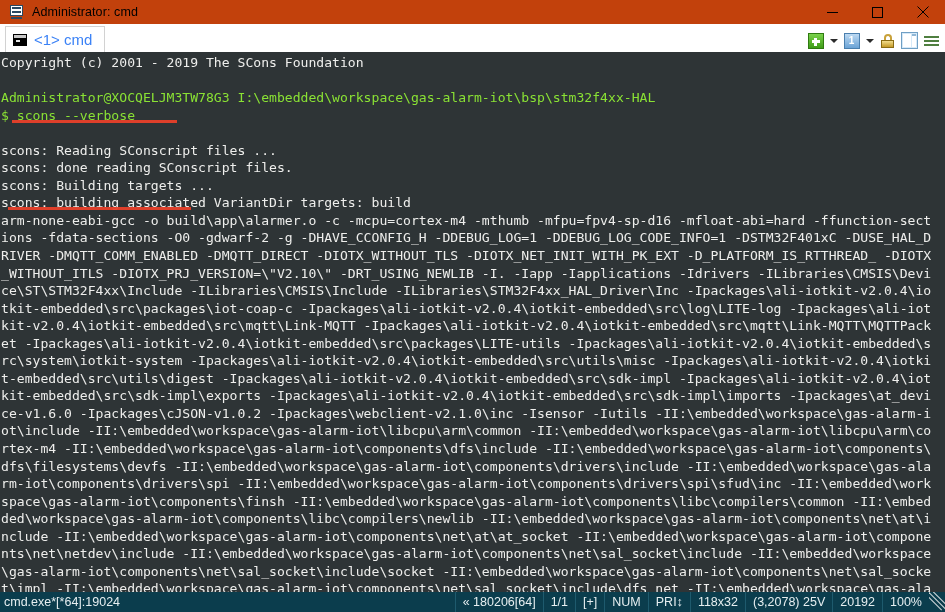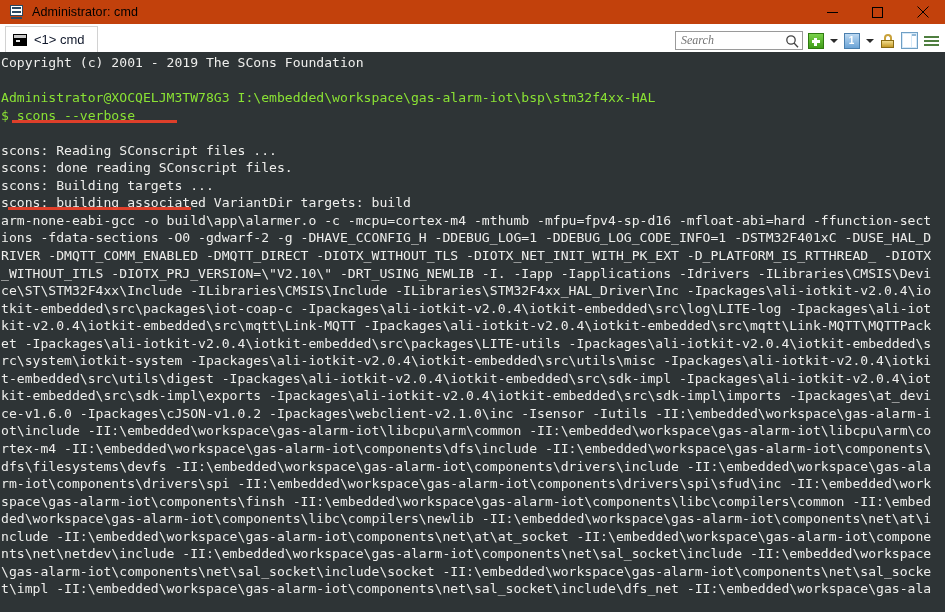--- a/index.html
+++ b/index.html
@@ -95,21 +95,21 @@
     content: "";
     position: absolute; left: 0; top: 0; right: 0;
     height: 3px; background: #c8c8c8;
   }
   .tab-icon::after {
     content: "";
     position: absolute; left: 2px; top: 5px;
     width: 4px; height: 2px; background: #e8e8e8;
   }
   .tab-label {
-    font-size: 13px; color: #0f172a;
+    font-size: 15px; color: #3b82f6;
   }
 
   
   .toolbar-right {
     position: absolute; right: 4px; bottom: 2px;
     display: flex; align-items: center; gap: 3px;
   }
   .search-box {
     width: 128px; height: 19px;
     border: 1px solid #9a9a9a;
@@ -296,29 +296,20 @@
     </div>
   </div>
 
   <div class="tabbar">
     <div class="tab">
       <span class="tab-icon"></span>
       <span class="tab-label">&lt;1&gt; cmd</span>
     </div>
 
     <div class="toolbar-right">
-      <div class="search-box">
-        <input type="text" placeholder="Search" style="">
-        <span class="search-icon">
-          <svg width="14" height="14" viewBox="0 0 14 14">
-            <circle cx="6" cy="6" r="4.2" fill="none" stroke="#444" stroke-width="1.3"></circle>
-            <line x1="9" y1="9" x2="13" y2="13.3" stroke="#444" stroke-width="1.3"></line>
-          </svg>
-        </span>
-      </div>
 
       <div class="tb-btn">
         <span class="icon-plus"></span>
       </div>
       <div class="tb-caret">
         <span class="caret-tri"></span>
       </div>
 
       <div class="tb-btn">
         <span class="icon-one">1</span>
@@ -346,16 +337,35 @@
           <i></i>
             <i></i>
             <i></i>
         </span>
       </div>
     </div>
   </div>
 
   <div class="terminal" id="terminal"><div class="line c-white">Copyright (c) 2001 - 2019 The SCons Foundation</div><div class="line c-grey">&nbsp;</div><div class="line c-green">Administrator@XOCQELJM3TW78G3 I:\embedded\workspace\gas-alarm-iot\bsp\stm32f4xx-HAL</div><div class="line c-green">$ scons --verbose</div><div class="line c-grey">&nbsp;</div><div class="line c-white">scons: Reading SConscript files ...</div><div class="line c-white">scons: done reading SConscript files.</div><div class="line c-white">scons: Building targets ...</div><div class="line c-white">scons: building associated VariantDir targets: build</div><div class="line c-white">arm-none-eabi-gcc -o build\app\alarmer.o -c -mcpu=cortex-m4 -mthumb -mfpu=fpv4-sp-d16 -mfloat-abi=hard -ffunction-sect</div><div class="line c-white">ions -fdata-sections -O0 -gdwarf-2 -g -DHAVE_CCONFIG_H -DDEBUG_LOG=1 -DDEBUG_LOG_CODE_INFO=1 -DSTM32F401xC -DUSE_HAL_D</div><div class="line c-white">RIVER -DMQTT_COMM_ENABLED -DMQTT_DIRECT -DIOTX_WITHOUT_TLS -DIOTX_NET_INIT_WITH_PK_EXT -D_PLATFORM_IS_RTTHREAD_ -DIOTX</div><div class="line c-white">_WITHOUT_ITLS -DIOTX_PRJ_VERSION=\"V2.10\" -DRT_USING_NEWLIB -I. -Iapp -Iapplications -Idrivers -ILibraries\CMSIS\Devi</div><div class="line c-white">ce\ST\STM32F4xx\Include -ILibraries\CMSIS\Include -ILibraries\STM32F4xx_HAL_Driver\Inc -Ipackages\ali-iotkit-v2.0.4\io</div><div class="line c-white">tkit-embedded\src\packages\iot-coap-c -Ipackages\ali-iotkit-v2.0.4\iotkit-embedded\src\log\LITE-log -Ipackages\ali-iot</div><div class="line c-white">kit-v2.0.4\iotkit-embedded\src\mqtt\Link-MQTT -Ipackages\ali-iotkit-v2.0.4\iotkit-embedded\src\mqtt\Link-MQTT\MQTTPack</div><div class="line c-white">et -Ipackages\ali-iotkit-v2.0.4\iotkit-embedded\src\packages\LITE-utils -Ipackages\ali-iotkit-v2.0.4\iotkit-embedded\s</div><div class="line c-white">rc\system\iotkit-system -Ipackages\ali-iotkit-v2.0.4\iotkit-embedded\src\utils\misc -Ipackages\ali-iotkit-v2.0.4\iotki</div><div class="line c-white">t-embedded\src\utils\digest -Ipackages\ali-iotkit-v2.0.4\iotkit-embedded\src\sdk-impl -Ipackages\ali-iotkit-v2.0.4\iot</div><div class="line c-white">kit-embedded\src\sdk-impl\exports -Ipackages\ali-iotkit-v2.0.4\iotkit-embedded\src\sdk-impl\imports -Ipackages\at_devi</div><div class="line c-white">ce-v1.6.0 -Ipackages\cJSON-v1.0.2 -Ipackages\webclient-v2.1.0\inc -Isensor -Iutils -II:\embedded\workspace\gas-alarm-i</div><div class="line c-white">ot\include -II:\embedded\workspace\gas-alarm-iot\libcpu\arm\common -II:\embedded\workspace\gas-alarm-iot\libcpu\arm\co</div><div class="line c-white">rtex-m4 -II:\embedded\workspace\gas-alarm-iot\components\dfs\include -II:\embedded\workspace\gas-alarm-iot\components\</div><div class="line c-white">dfs\filesystems\devfs -II:\embedded\workspace\gas-alarm-iot\components\drivers\include -II:\embedded\workspace\gas-ala</div><div class="line c-white">rm-iot\components\drivers\spi -II:\embedded\workspace\gas-alarm-iot\components\drivers\spi\sfud\inc -II:\embedded\work</div><div class="line c-white">space\gas-alarm-iot\components\finsh -II:\embedded\workspace\gas-alarm-iot\components\libc\compilers\common -II:\embed</div><div class="line c-white">ded\workspace\gas-alarm-iot\components\libc\compilers\newlib -II:\embedded\workspace\gas-alarm-iot\components\net\at\i</div><div class="line c-white">nclude -II:\embedded\workspace\gas-alarm-iot\components\net\at\at_socket -II:\embedded\workspace\gas-alarm-iot\compone</div><div class="line c-white">nts\net\netdev\include -II:\embedded\workspace\gas-alarm-iot\components\net\sal_socket\include -II:\embedded\workspace</div><div class="line c-white">\gas-alarm-iot\components\net\sal_socket\include\socket -II:\embedded\workspace\gas-alarm-iot\components\net\sal_socke</div><div class="line c-white">t\impl -II:\embedded\workspace\gas-alarm-iot\components\net\sal_socket\include\dfs_net -II:\embedded\workspace\gas-ala</div></div>
 
+  <div class="statusbar">
+    <span class="sb-left">cmd.exe*[*64]:19024</span>
+    <div class="sb-right" id="sb-right">
+        <div class="sb-cell">« 180206[64]</div>
+        <div class="sb-cell">1/1</div>
+        <div class="sb-cell">[+]</div>
+        <div class="sb-cell">NUM</div>
+        <div class="sb-cell">PRI↕</div>
+        <div class="sb-cell">118x32</div>
+        <div class="sb-cell">(3,2078) 25V</div>
+        <div class="sb-cell">20192</div>
+        <div class="sb-cell">100%</div>
+        <div class="sb-grip">
+          <i></i>
+          <i></i>
+          <i></i>
+        </div>
+      </div>
+  </div>
 
 <div class="annot" style="left: 12px; top: 120px; width: 165px; background: rgb(232, 64, 42);"></div>
     <div class="annot" style="left: 8px; top: 207px; width: 183px; background: rgb(232, 64, 42);"></div>
   </div>
 
 </body></html>

